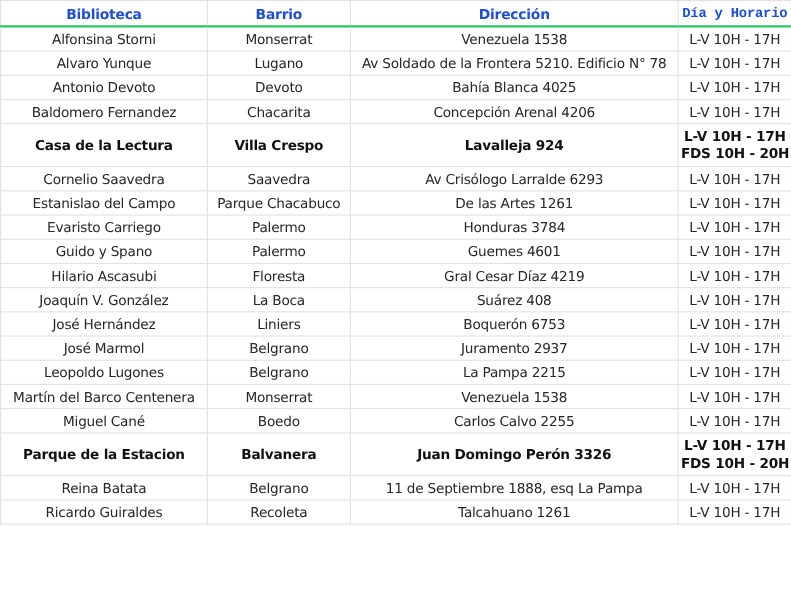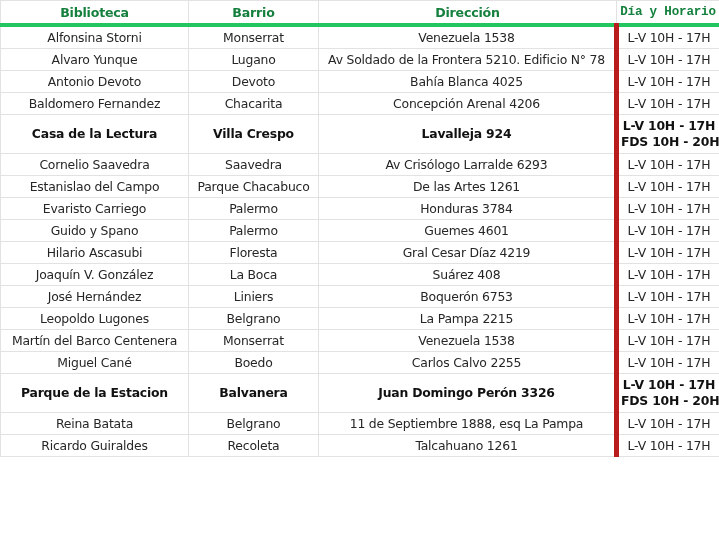--- a/index.html
+++ b/index.html
@@ -32,33 +32,33 @@
       padding: 0 2px;
       white-space: nowrap;
       overflow: hidden;
       font-size: 12.4px;
       letter-spacing: -0.2px;
       color: #262626;
     }
     th {
       height: 22px;
       font-weight: bold;
-      color: #15803d;
+      color: #1d4ed8;
       border-top: 1px solid #e2e2e2;
-      border-bottom: 4px solid #22c55e;
+      border-bottom: 2px solid #22c55e;
       font-size: 12.6px;
     }
     td { height: 21px; }
     tr.bold td {
       height: 38px;
       font-weight: bold;
       color: #111111;
       line-height: 16px;
     }
-    td.col4 { border-left: 5px solid #b91c1c; margin-left: 36px; }
+    td.col4 { border-left: 1px solid #b91c1c; margin-left: 36px; }
     th.col4 { border-left: 1px solid #d6d6d6; font-family: Liberation Mono, monospace; }
     .line { display: block; }
   </style>
 </head>
 <body>
 
 <table>
   <colgroup>
     <col class="c1">
       <col class="c2">
@@ -165,20 +165,28 @@
       </tr>
       <tr>
         <td>José Hernández</td>
         <td>Liniers</td>
         <td>Boquerón 6753</td>
         <td class="col4">
           <span class="line">L-V 10H - 17H</span>
         </td>
       </tr>
       <tr>
+        <td>José Marmol</td>
+        <td>Belgrano</td>
+        <td>Juramento 2937</td>
+        <td class="col4">
+          <span class="line">L-V 10H - 17H</span>
+        </td>
+      </tr>
+      <tr>
         <td>Leopoldo Lugones</td>
         <td>Belgrano</td>
         <td>La Pampa 2215</td>
         <td class="col4">
           <span class="line">L-V 10H - 17H</span>
         </td>
       </tr>
       <tr>
         <td>Martín del Barco Centenera</td>
         <td>Monserrat</td>

